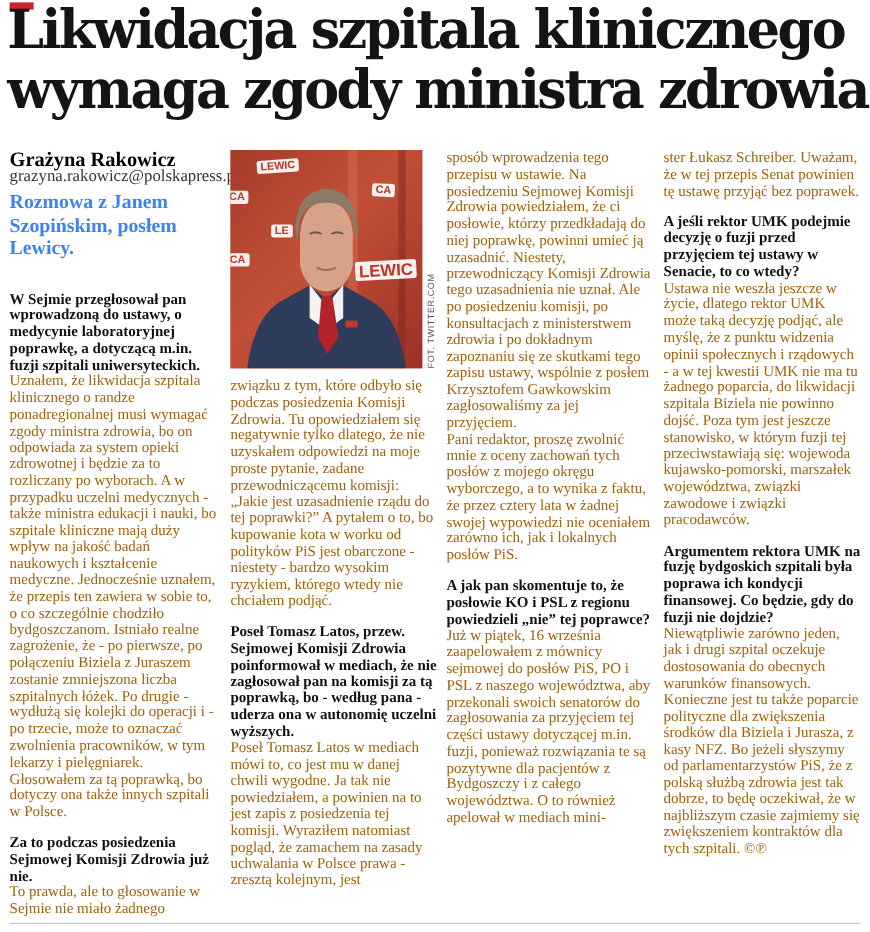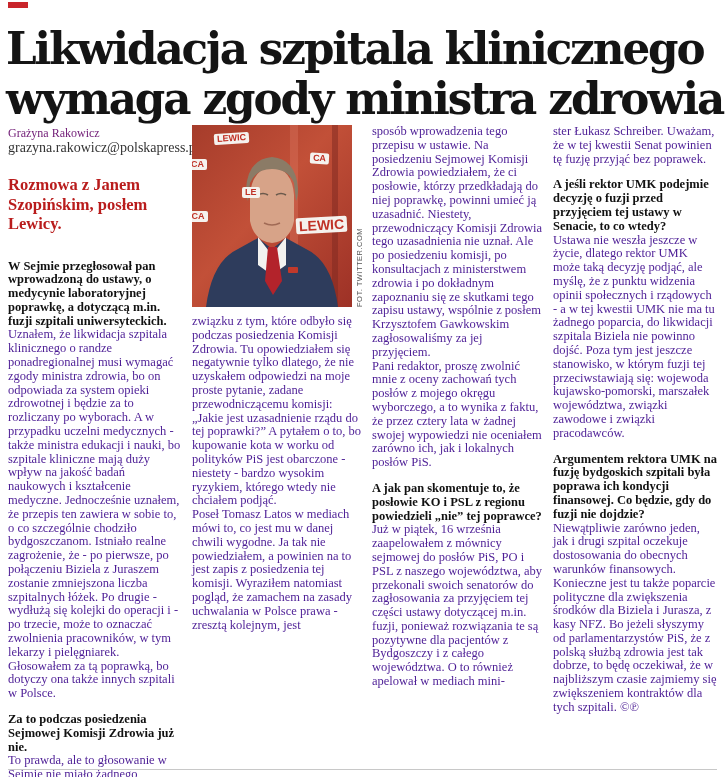--- a/index.html
+++ b/index.html
@@ -1,39 +1,39 @@
 <!DOCTYPE html>
 <html lang="pl"><head>
 <meta charset="utf-8">
 <style>
   html,body{margin:0;padding:0;}
   body{
     width:725px;height:777px;position:relative;background:#ffffff;
     font-family:"Liberation Serif", serif;color:#2d2d2d;overflow:hidden;
   }
   .corner-mark{position:absolute;left:8px;top:2px;width:20px;height:6px;background:#c9252b;}
-  .headline{position:absolute;left:6px;top:24px;width:714px;color:#141414;}
+  .headline{position:absolute;left:6px;top:0;width:714px;color:#141414;}
   .headline .hl-line{
     display:block;white-space:nowrap;
     font-family:"DejaVu Serif","Liberation Serif",serif;
     font-weight:700;font-size:45px;line-height:50px;letter-spacing:-2.2px;
     transform:scaleX(0.97);transform-origin:left center;
   }
   .col{position:absolute;top:125px;font-size:12.5px;line-height:13.8px;}
   .col1{left:8px;width:176px;}
   .col2{left:192px;width:172px;}
   .col3{left:372px;width:172px;}
   .col4{left:553px;width:164px;}
-  .byline-name{font-weight:normal;font-size:12px;line-height:16px;color:#701a75;}
+  .byline-name{font-weight:bold;font-size:17px;line-height:16px;color:#000000;}
   .byline-email{font-size:14px;line-height:14px;color:#333;}
-  .lede{margin-top:20px;font-weight:bold;font-size:16.5px;line-height:19.5px;color:#b91c1c;}
+  .lede{margin-top:3px;font-weight:bold;font-size:16.5px;line-height:19.5px;color:#3b82f6;}
   .lede-gap{height:14px;}
   p.para{margin:0;padding:0;text-align:left;}
   p.question{font-weight:bold;color:#111;margin-top:12px;}
-  p.answer{color:#4c1d95;}
+  p.answer{color:#a16207;}
   .photo-wrap{position:relative;width:172px;height:182px;margin-bottom:8px;}
   .photo{position:absolute;left:0;top:0;width:160px;height:182px;overflow:hidden;background:#b5432f;}
   .photo svg{display:block;}
   .photo-credit{
     position:absolute;right:0px;bottom:0px;height:182px;width:11px;
     writing-mode:vertical-rl;transform:rotate(180deg);
     font-family:"Liberation Sans",sans-serif;font-size:7.5px;letter-spacing:0.5px;
     color:#555;text-align:left;
   }
   .badge{
@@ -85,37 +85,38 @@
         <rect x="96" y="142" width="10" height="6" rx="1" fill="#c0392b"></rect>
         <path d="M58,96 Q62,116 80,118 Q98,116 102,96 L102,70 Q100,44 80,42 Q60,44 58,70 Z" fill="#d7a388"></path>
         <path d="M54,64 Q56,34 80,32 Q104,34 106,64 Q106,72 104,76 L102,58 Q96,44 80,44 Q64,44 58,58 L56,76 Q54,72 54,64 Z" fill="#8b7b66"></path>
         <path d="M66,70 Q71,67 76,70" stroke="#6b5a4c" stroke-width="1.6" fill="none"></path>
         <path d="M84,70 Q89,67 94,70" stroke="#6b5a4c" stroke-width="1.6" fill="none"></path>
         <path d="M72,98 Q80,102 88,98" stroke="#a06a55" stroke-width="1.5" fill="none"></path>
       </svg>
       <span class="badge" style="left:22px;top:8px;font-size:9px;transform:rotate(-4deg);">LEWIC</span>
       <span class="badge" style="left:-4px;top:34px;font-size:9px;">CA</span>
       <span class="badge" style="left:118px;top:28px;font-size:9px;transform:rotate(3deg);">CA</span>
-      <span class="badge" style="left:34px;top:62px;font-size:9px;margin-left:16px;">LE</span>
+      <span class="badge" style="left:34px;top:62px;font-size:9px;">LE</span>
       <span class="badge" style="left:-6px;top:86px;font-size:9px;">ICA</span>
       <span class="badge" style="left:104px;top:92px;font-size:14px;transform:rotate(-3deg);">LEWIC</span>
     </div>
     <div class="photo-credit">FOT. TWITTER.COM</div>
   </div>
 <p class="para answer">związku z tym, które odbyło się podczas posiedzenia Komisji Zdrowia. Tu opowiedziałem się negatywnie tylko dlatego, że nie uzyskałem odpowiedzi na moje proste pytanie, zadane przewodniczącemu komisji: „Jakie jest uzasadnienie rządu do tej poprawki?” A pytałem o to, bo kupowanie kota w worku od polityków PiS jest obarczone - niestety - bardzo wysokim ryzykiem, którego wtedy nie chciałem podjąć.</p>
+    <p class="para question">Poseł Tomasz Latos, przew. Sejmowej Komisji Zdrowia poinformował w mediach, że nie zagłosował pan na komisji za tą poprawką, bo - według pana - uderza ona w autonomię uczelni wyższych.</p>
     <p class="para answer">Poseł Tomasz Latos w mediach mówi to, co jest mu w danej chwili wygodne. Ja tak nie powiedziałem, a powinien na to jest zapis z posiedzenia tej komisji. Wyraziłem natomiast pogląd, że zamachem na zasady uchwalania w Polsce prawa - zresztą kolejnym, jest</p>
   </div>
 
 <div class="col col3">
     <p class="para answer">sposób wprowadzenia tego przepisu w ustawie. Na posiedzeniu Sejmowej Komisji Zdrowia powiedziałem, że ci posłowie, którzy przedkładają do niej poprawkę, powinni umieć ją uzasadnić. Niestety, przewodniczący Komisji Zdrowia tego uzasadnienia nie uznał. Ale po posiedzeniu komisji, po konsultacjach z ministerstwem zdrowia i po dokładnym zapoznaniu się ze skutkami tego zapisu ustawy, wspólnie z posłem Krzysztofem Gawkowskim zagłosowaliśmy za jej przyjęciem.</p>
     <p class="para answer">Pani redaktor, proszę zwolnić mnie z oceny zachowań tych posłów z mojego okręgu wyborczego, a to wynika z faktu, że przez cztery lata w żadnej swojej wypowiedzi nie oceniałem zarówno ich, jak i lokalnych posłów PiS.</p>
     <p class="para question">A jak pan skomentuje to, że posłowie KO i PSL z regionu powiedzieli „nie” tej poprawce?</p>
     <p class="para answer">Już w piątek, 16 września zaapelowałem z mównicy sejmowej do posłów PiS, PO i PSL z naszego województwa, aby przekonali swoich senatorów do zagłosowania za przyjęciem tej części ustawy dotyczącej m.in. fuzji, ponieważ rozwiązania te są pozytywne dla pacjentów z Bydgoszczy i z całego województwa. O to również apelował w mediach mini-</p>
   </div>
 <div class="col col4">
-    <p class="para answer">ster Łukasz Schreiber. Uważam, że w tej kwestii Senat powinien tę fuzję przyjąć bez poprawek.</p>
+    <p class="para answer">ster Łukasz Schreiber. Uważam, że w tej przepis Senat powinien tę ustawę przyjąć bez poprawek.</p>
     <p class="para question">A jeśli rektor UMK podejmie decyzję o fuzji przed przyjęciem tej ustawy w Senacie, to co wtedy?</p>
     <p class="para answer">Ustawa nie weszła jeszcze w życie, dlatego rektor UMK może taką decyzję podjąć, ale myślę, że z punktu widzenia opinii społecznych i rządowych - a w tej kwestii UMK nie ma tu żadnego poparcia, do likwidacji szpitala Biziela nie powinno dojść. Poza tym jest jeszcze stanowisko, w którym fuzji tej przeciwstawiają się: wojewoda kujawsko-pomorski, marszałek województwa, związki zawodowe i związki pracodawców.</p>
     <p class="para question">Argumentem rektora UMK na fuzję bydgoskich szpitali była poprawa ich kondycji finansowej. Co będzie, gdy do fuzji nie dojdzie?</p>
     <p class="para answer">Niewątpliwie zarówno jeden, jak i drugi szpital oczekuje dostosowania do obecnych warunków finansowych. Konieczne jest tu także poparcie polityczne dla zwiększenia środków dla Biziela i Jurasza, z kasy NFZ. Bo jeżeli słyszymy od parlamentarzystów PiS, że z polską służbą zdrowia jest tak dobrze, to będę oczekiwał, że w najbliższym czasie zajmiemy się zwiększeniem kontraktów dla tych szpitali. ©℗</p>
   </div>
 
 <div class="bottom-rule"></div>
 
 </body></html>

